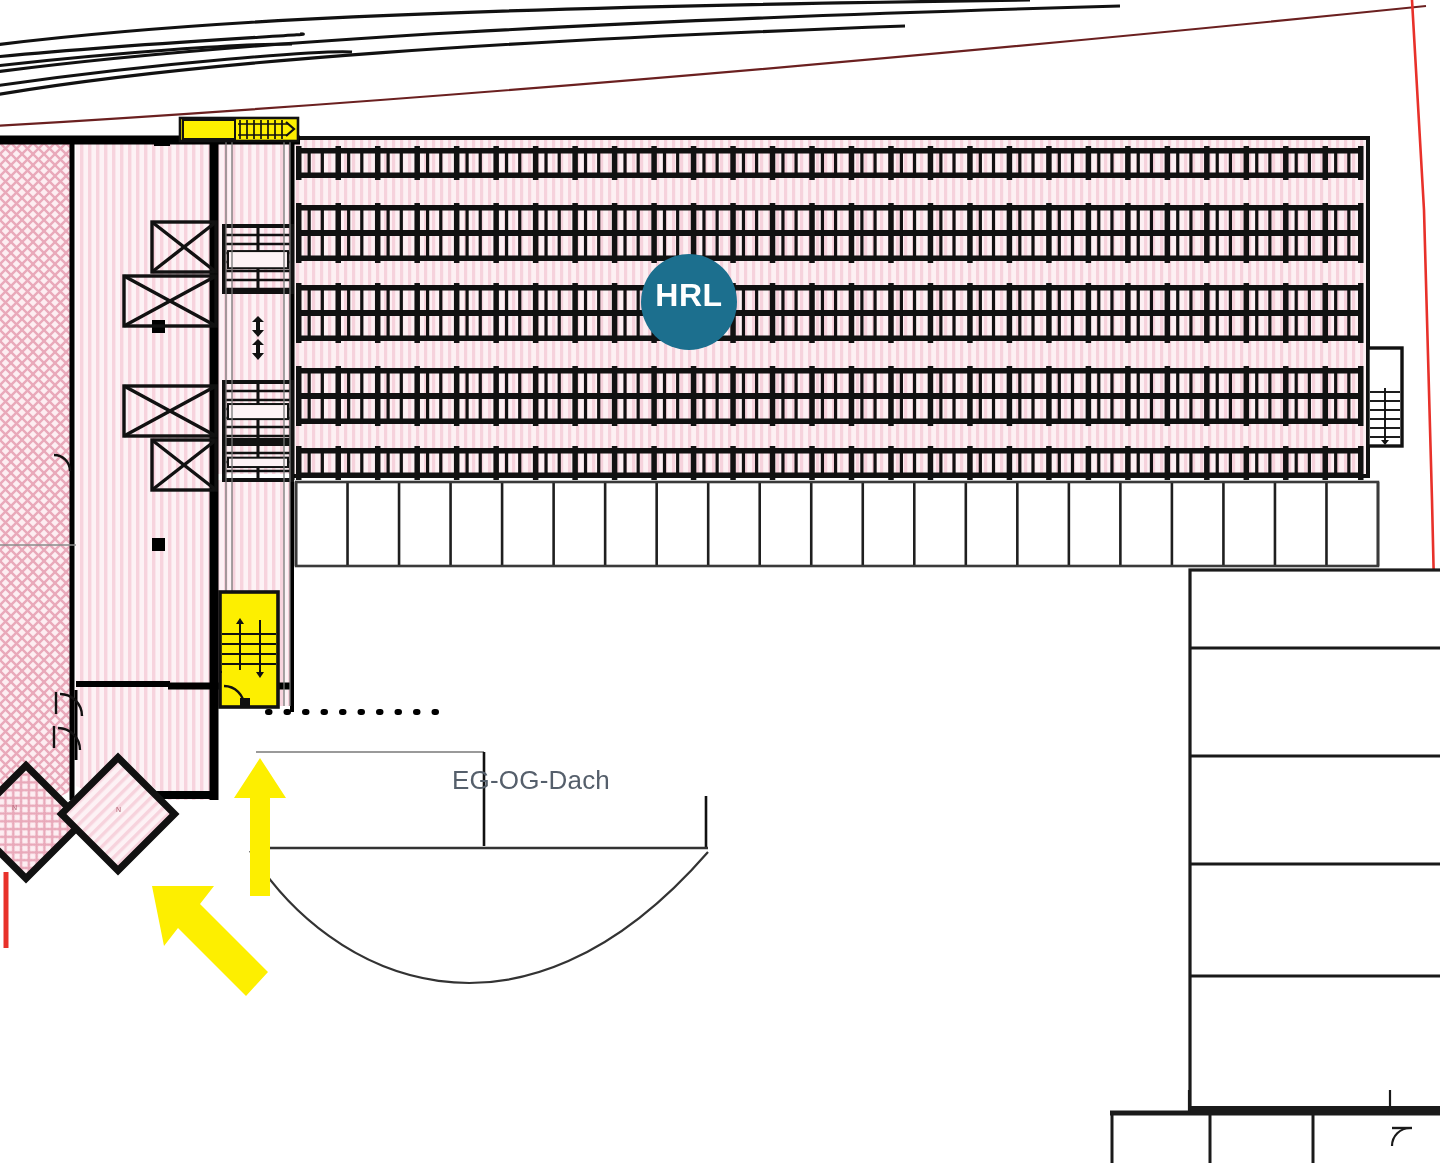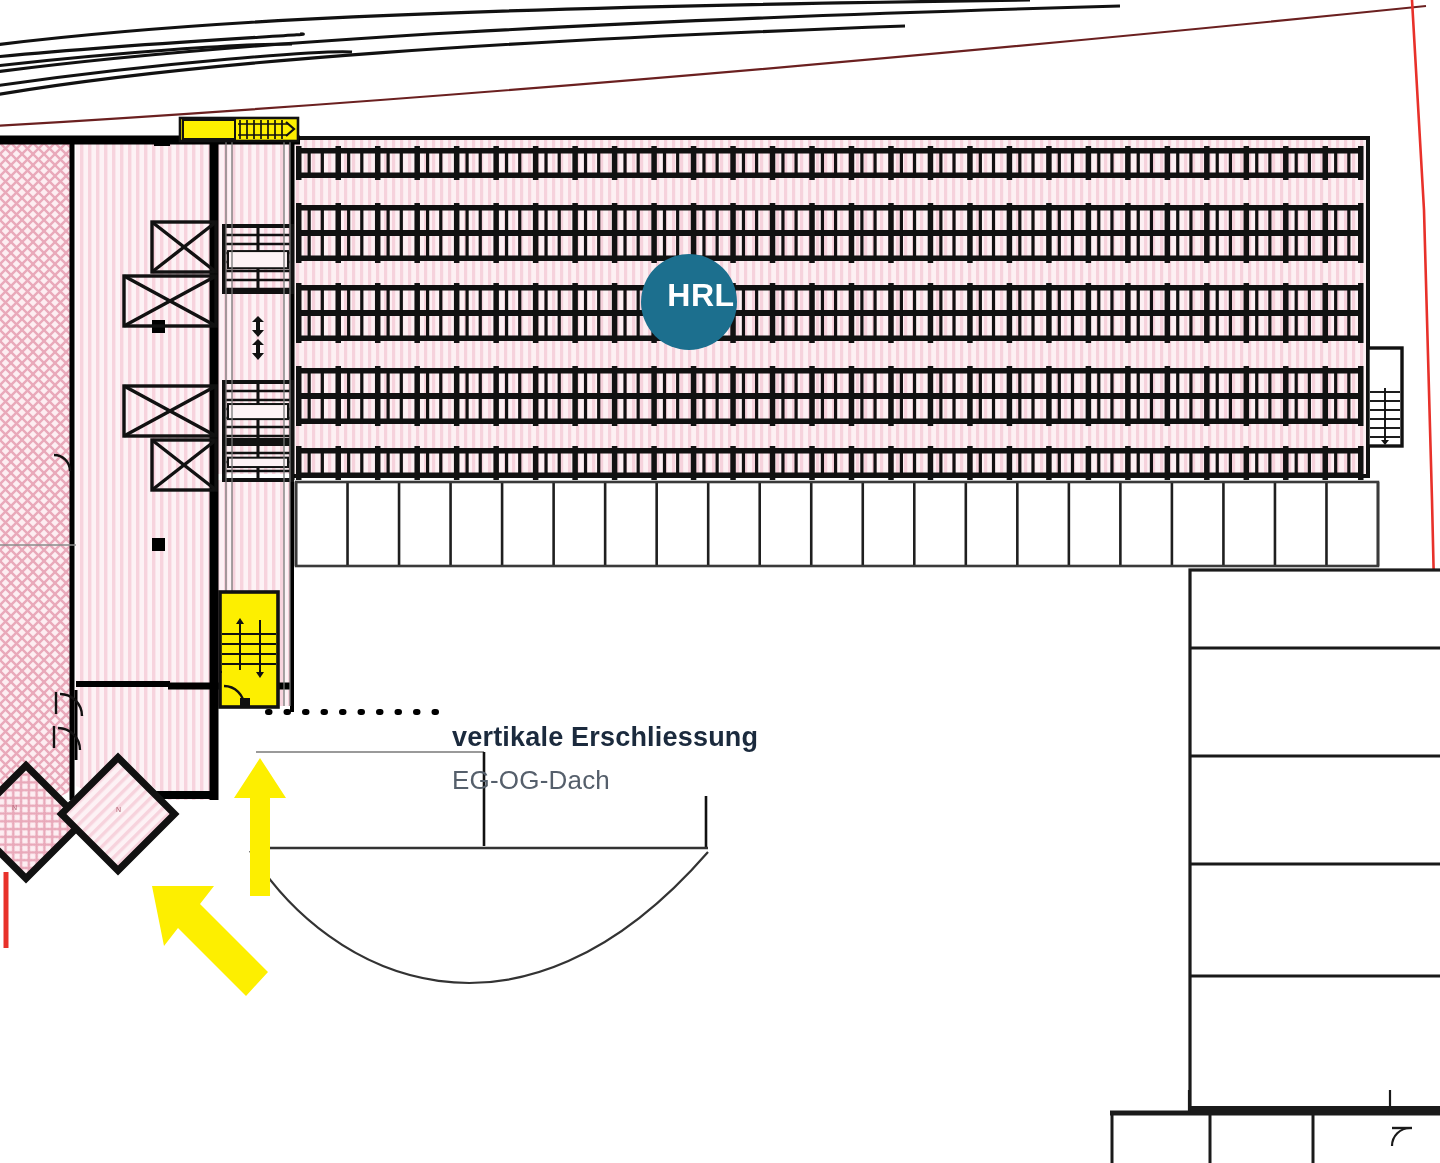--- a/index.html
+++ b/index.html
@@ -5,21 +5,21 @@
   html,body{margin:0;padding:0;background:#ffffff;}
   body{width:1440px;height:1163px;overflow:hidden;
        font-family:"Liberation Sans","DejaVu Sans",sans-serif;}
   #stage{position:relative;width:1440px;height:1163px;background:#fff;}
   #plan{position:absolute;left:0;top:0;width:1440px;height:1163px;}
 
   .lbl{position:absolute;white-space:nowrap;}
   #lbl-main{left:452px;top:722px;font-size:27px;font-weight:bold;color:#1b2a3d;letter-spacing:.2px;}
   #lbl-sub{left:452px;top:765px;font-size:26px;font-weight:normal;color:#555f6b;letter-spacing:.2px;text-align:center;}
   #hrl-text{position:absolute;left:643px;top:277px;width:92px;text-align:center;
-            font-size:32px;font-weight:bold;color:#ffffff;letter-spacing:.5px;padding-left:12px;}
+            font-size:32px;font-weight:bold;color:#ffffff;letter-spacing:.5px;}
 </style>
 </head>
 <body>
 
 <div id="stage">
 
   <svg id="plan" viewBox="0 0 1440 1163">
     <defs>
 
       <pattern id="pXhatch" width="11" height="11" patternUnits="userSpaceOnUse">
@@ -701,16 +701,15 @@
       <path d="M234,798 L260,758 L286,798 L270,798 L270,896 L250,896 L250,798 Z" fill="#fdef00"></path>
     </g>
     <g>
       <path d="M152,886 L214,886 L200,904 L268,972 L246,996 L178,928 L164,946 Z" fill="#fdef00"></path>
     </g>
 
     <circle cx="689" cy="302" r="48" fill="#1c6f8e"></circle>
   </svg>
 
   <div id="hrl-text">HRL</div>
-  <div class="lbl" id="lbl-main">vertikale Erschliessung</div>
   <div class="lbl" id="lbl-sub">EG-OG-Dach</div>
 
 </div>
 
 </body></html>

